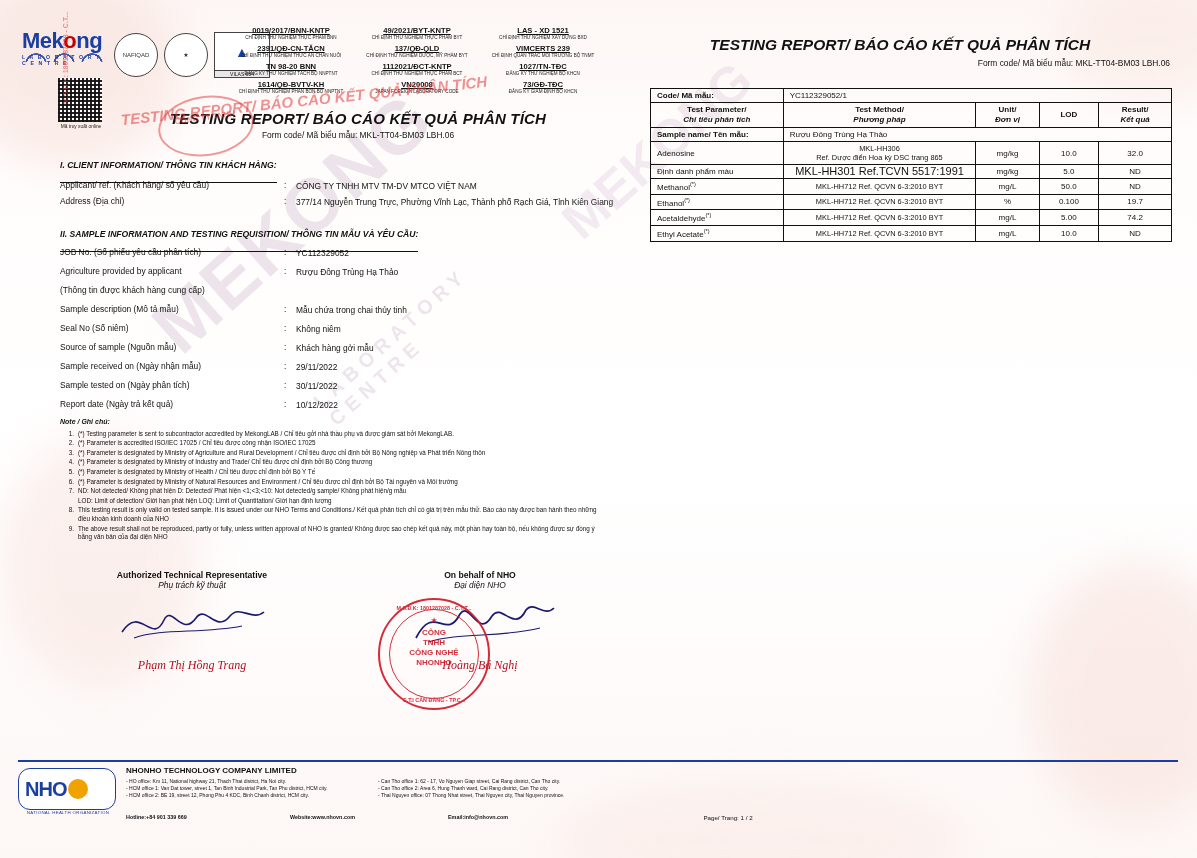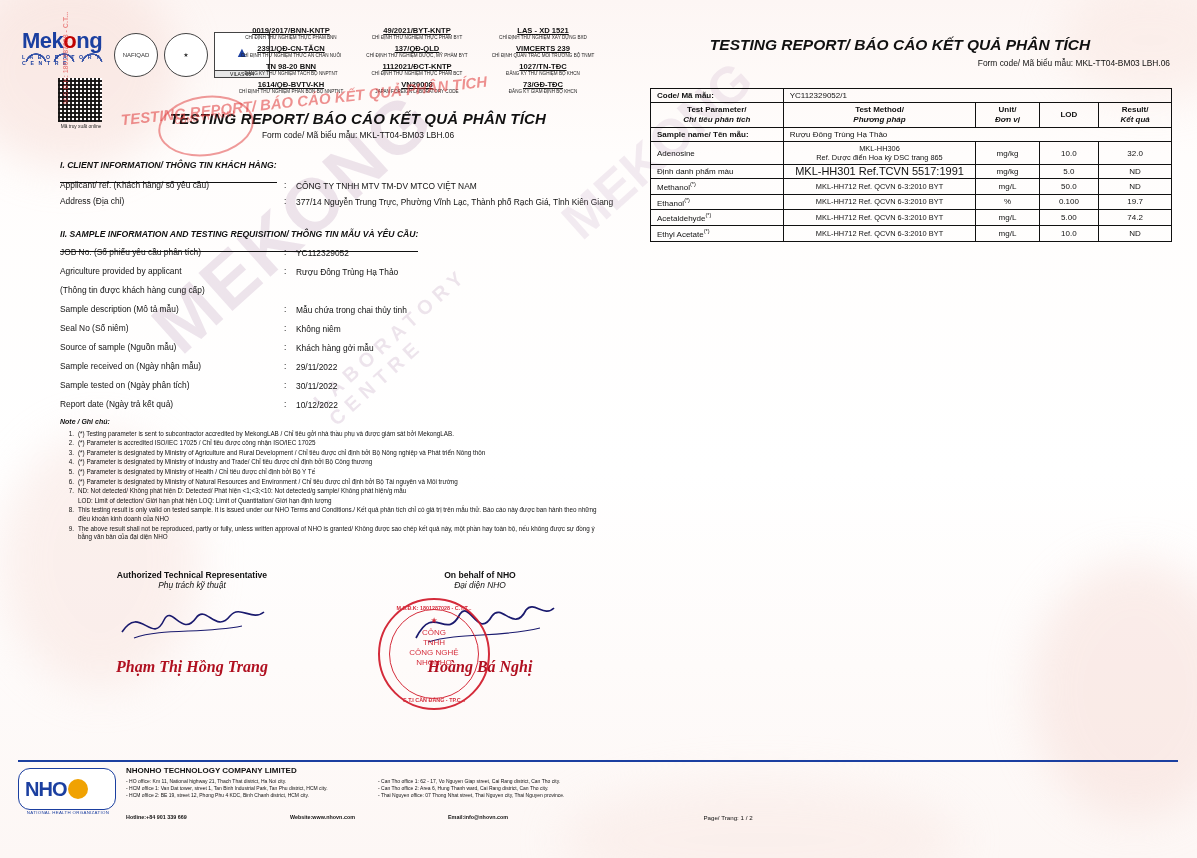--- a/index.html
+++ b/index.html
@@ -69,28 +69,28 @@
   .note{position:absolute;left:60px;top:418px;width:545px;font-size:6.3px;color:#111;line-height:8.6px;}
   .note .nh{font-weight:bold;font-style:italic;font-size:7px;margin-bottom:3px;}
   .note .row{position:relative;padding-left:18px;margin-bottom:1px;}
   .note .num{position:absolute;left:0;top:0;width:14px;text-align:right;}
   .note .ind{padding-left:18px;}
 
   .sigwrap{position:absolute;left:72px;top:570px;width:545px;height:150px;}
   .sig{position:absolute;text-align:center;width:240px;}
   .sig .l1{font-weight:bold;font-size:8.6px;}
   .sig .l2{font-style:italic;font-size:8.4px;}
-  .sig .name{font-family:"Liberation Serif",serif;font-style:italic;font-weight:bold;color:#b01020;font-size:16px;position:absolute;width:240px;top:88px;left:0;}
+  .sig .name{font-family:"Liberation Serif",serif;font-style:italic;font-weight:normal;color:#b01020;font-size:12px;position:absolute;width:240px;top:88px;left:0;}
   .sig .name.k{color:#b01020;}
   .scribble{position:absolute;top:28px;left:40px;width:160px;height:52px;}
 
   
   .stamp{position:absolute;left:378px;top:598px;width:108px;height:108px;border:2.4px solid #d11a2a;border-radius:50%;color:#d11a2a;opacity:.92;}
   .stamp .inner{position:absolute;left:9px;top:9px;right:9px;bottom:9px;border:1.2px solid #d11a2a;border-radius:50%;}
-  .stamp .txt{position:absolute;left:0;right:0;top:28px;text-align:center;font-size:8px;font-weight:normal;line-height:10px;}
+  .stamp .txt{position:absolute;left:0;right:0;top:28px;text-align:center;font-size:8px;font-weight:bold;line-height:10px;}
   .stamp .arc-top,.stamp .arc-bot{position:absolute;left:0;right:0;text-align:center;font-size:5.4px;font-weight:bold;}
   .stamp .arc-top{top:5px;}
   .stamp .arc-bot{bottom:5px;}
   .stamp .star{position:absolute;left:50%;top:16px;transform:translateX(-50%);font-size:8px;}
 
   
   .redstamp{position:absolute;left:120px;top:92px;transform:rotate(-6deg);color:#e03a3a;opacity:.55;font-weight:bold;pointer-events:none;}
   .redstamp .a{font-size:15px;font-style:italic;}
   .redcirc{position:absolute;left:158px;top:96px;width:96px;height:60px;border:2px solid #e03a3a;border-radius:50%;opacity:.5;transform:rotate(-8deg);color:#e03a3a;font-size:8px;font-weight:bold;text-align:center;line-height:11px;padding-top:14px;box-sizing:border-box;}
   .msdn{position:absolute;left:62px;top:104px;transform:rotate(-90deg);transform-origin:left top;color:#e03a3a;opacity:.55;font-size:7px;font-weight:bold;white-space:nowrap;}

